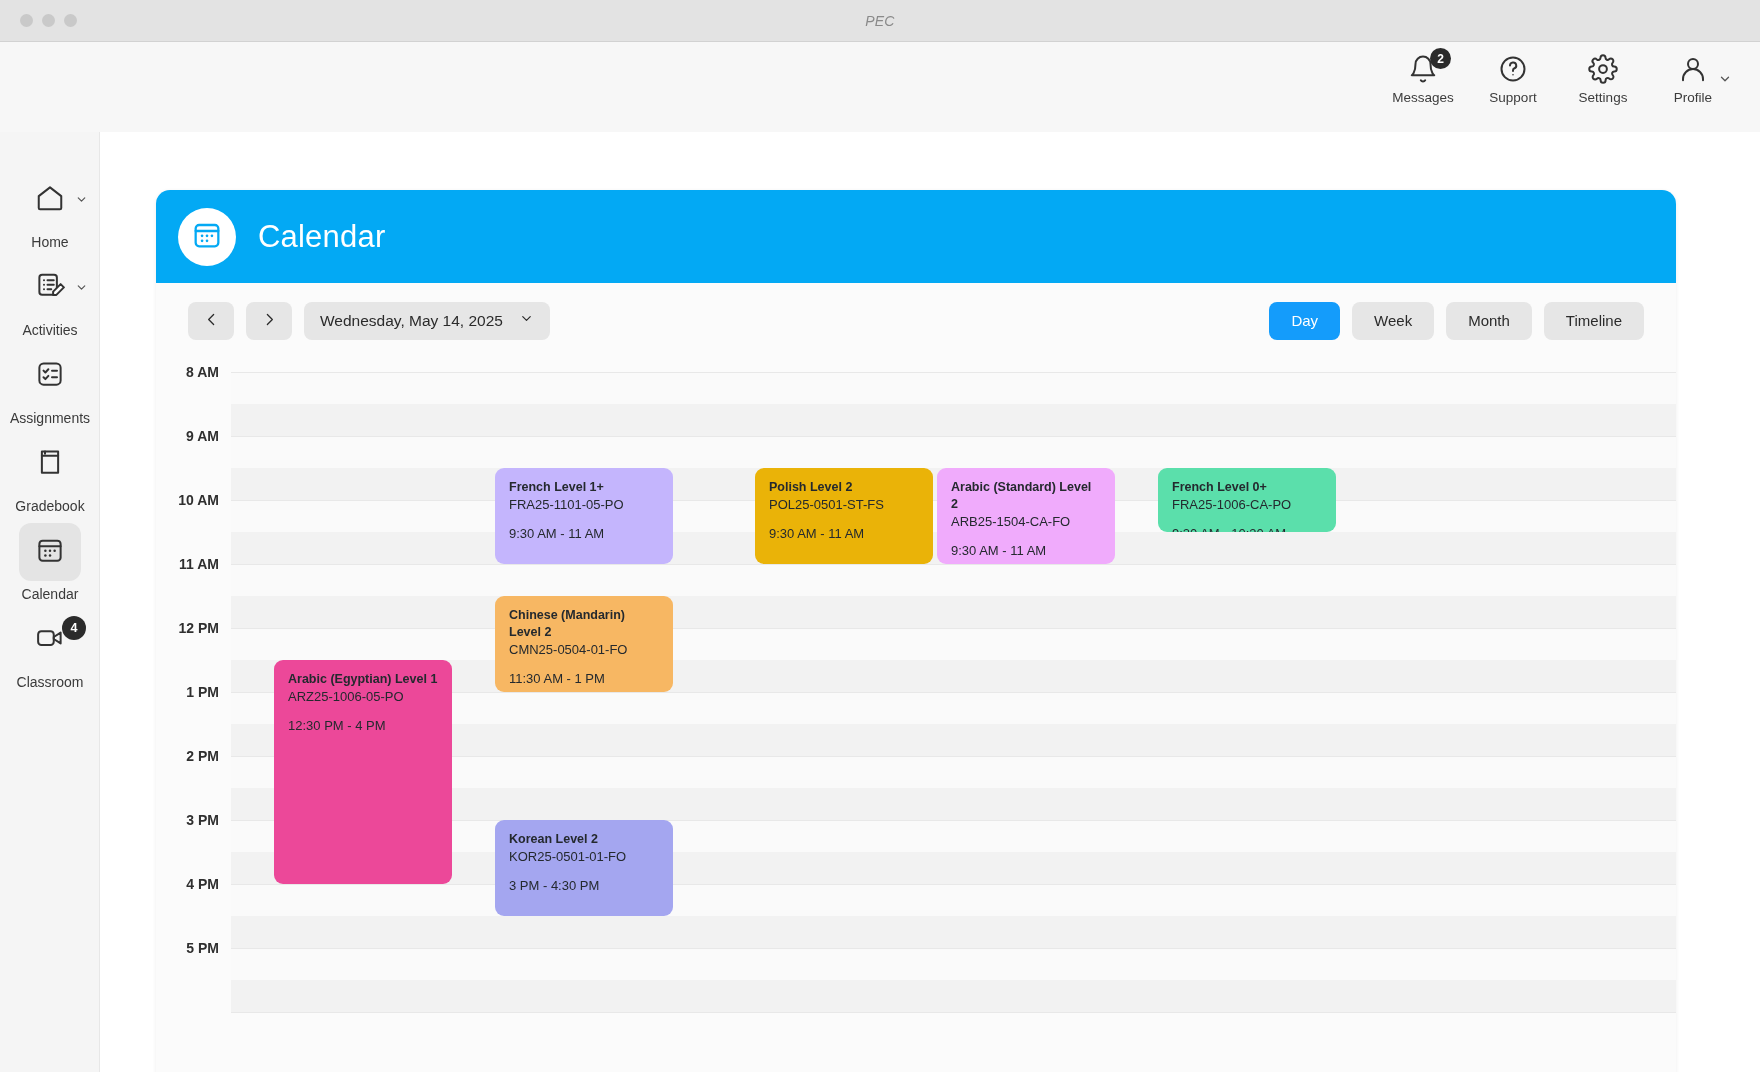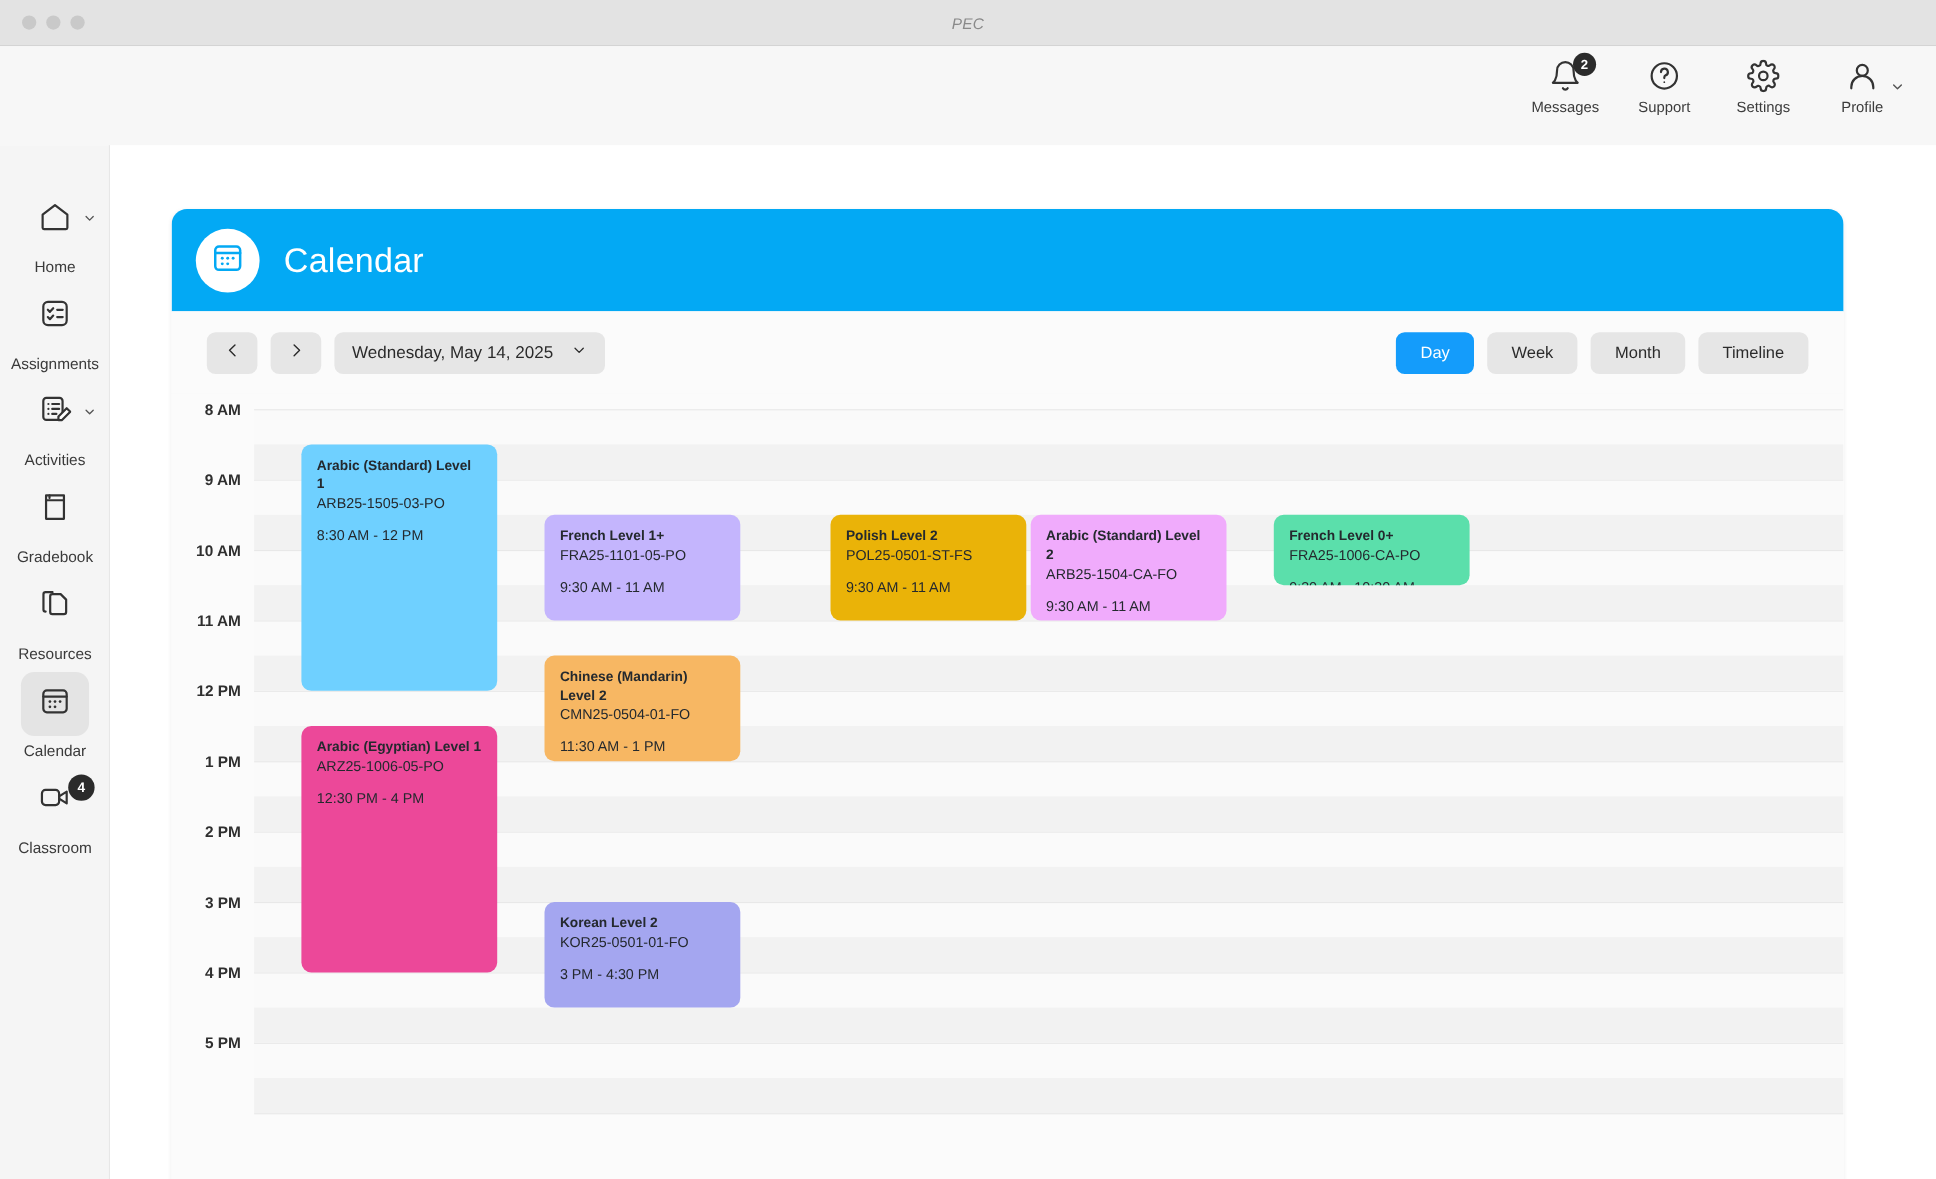--- a/index.html
+++ b/index.html
@@ -213,33 +213,20 @@
           <path d="M6 9l6 6 6-6"></path>
         </svg>
     </span>
     <span class="slbl">Home</span>
   </div>
 
   <div class="side-item">
     <div class="box">
       <span>
         <svg viewBox="0 0 24 24" width="30" height="30" fill="none" stroke="#333" stroke-width="1.6" stroke-linecap="round" stroke-linejoin="round">
-          <rect x="3.5" y="3.5" width="17" height="17" rx="3.4"></rect>
-          <path d="M6.8 9.3l1.5 1.5 2.4-2.6M13.6 9.3h4"></path>
-          <path d="M6.8 14.6l1.5 1.5 2.4-2.6M13.6 14.6h4"></path>
-        </svg>
-      </span>
-    </div>
-    <span class="slbl">Assignments</span>
-  </div>
-
-  <div class="side-item">
-    <div class="box">
-      <span>
-        <svg viewBox="0 0 24 24" width="30" height="30" fill="none" stroke="#333" stroke-width="1.6" stroke-linecap="round" stroke-linejoin="round">
           <rect x="3.5" y="3" width="14" height="16" rx="2.2"></rect>
           <circle cx="7.2" cy="7.4" r=".8" fill="#333" stroke="none"></circle>
           <circle cx="7.2" cy="11" r=".8" fill="#333" stroke="none"></circle>
           <circle cx="7.2" cy="14.6" r=".8" fill="#333" stroke="none"></circle>
           <path d="M10 7.4h5M10 11h5M10 14.6h3"></path>
           <path d="M20.5 10.5l-6 6v2.6h2.6l6-6z" fill="#fff"></path>
         </svg>
       </span>
     </div>
     <span class="side-chev">
@@ -247,40 +234,42 @@
           <path d="M6 9l6 6 6-6"></path>
         </svg>
     </span>
     <span class="slbl">Activities</span>
   </div>
 
   <div class="side-item">
     <div class="box">
       <span>
         <svg viewBox="0 0 24 24" width="30" height="30" fill="none" stroke="#333" stroke-width="1.6" stroke-linecap="round" stroke-linejoin="round">
+          <rect x="3.5" y="3.5" width="17" height="17" rx="3.4"></rect>
+          <path d="M6.8 9.3l1.5 1.5 2.4-2.6M13.6 9.3h4"></path>
+          <path d="M6.8 14.6l1.5 1.5 2.4-2.6M13.6 14.6h4"></path>
+        </svg>
+      </span>
+    </div>
+    <span class="slbl">Assignments</span>
+  </div>
+
+  <div class="side-item">
+    <div class="box">
+      <span>
+        <svg viewBox="0 0 24 24" width="30" height="30" fill="none" stroke="#333" stroke-width="1.6" stroke-linecap="round" stroke-linejoin="round">
           <path d="M5.5 3.5h13v17h-13z"></path>
           <path d="M5.5 7h13"></path>
           <path d="M8 3.5v1.9"></path>
         </svg>
       </span>
     </div>
     <span class="slbl">Gradebook</span>
   </div>
 
-  <div class="side-item">
-    <div class="box">
-      <span>
-        <svg viewBox="0 0 24 24" width="30" height="30" fill="none" stroke="#333" stroke-width="1.6" stroke-linecap="round" stroke-linejoin="round">
-          <path d="M7.5 3.5h6l4 4v9a1.6 1.6 0 0 1-1.6 1.6H7.5A1.6 1.6 0 0 1 5.9 16.5V5.1A1.6 1.6 0 0 1 7.5 3.5z" transform="translate(2.6 1.4)"></path>
-          <path d="M5.2 17.6A1.6 1.6 0 0 1 3.6 16V5.1A1.6 1.6 0 0 1 5.2 3.5h5"></path>
-        </svg>
-      </span>
-    </div>
-    <span class="slbl">Resources</span>
-  </div>
 
   <div class="side-item active">
     <div class="box">
       <span>
         <svg viewBox="0 0 24 24" width="30" height="30" fill="none" stroke="#333" stroke-width="1.6" stroke-linecap="round" stroke-linejoin="round">
           <rect x="3.5" y="4.5" width="17" height="16" rx="2.6"></rect>
           <path d="M3.5 9h17"></path>
           <circle cx="8.3" cy="12.6" r="1" fill="#333" stroke="none"></circle>
           <circle cx="12" cy="12.6" r="1" fill="#333" stroke="none"></circle>
           <circle cx="15.7" cy="12.6" r="1" fill="#333" stroke="none"></circle>
@@ -396,25 +385,20 @@
         <div class="hourline" style="top: 78px;"></div>
         <div class="hourline" style="top: 142px;"></div>
         <div class="hourline" style="top: 206px;"></div>
         <div class="hourline" style="top: 270px;"></div>
         <div class="hourline" style="top: 334px;"></div>
         <div class="hourline" style="top: 398px;"></div>
         <div class="hourline" style="top: 462px;"></div>
         <div class="hourline" style="top: 526px;"></div>
         <div class="hourline" style="top: 590px;"></div>
         <div class="hourline" style="top: 654px;"></div>
-        <div class="event" style="background: rgb(111, 208, 255); left: 43px; width: 178px; top: 46px; height: 224px;">
-          <div class="ev-title">Arabic (Standard) Level 1</div>
-          <div class="ev-code">ARB25-1505-03-PO</div>
-          <div class="ev-time">8:30 AM - 12 PM</div>
-        </div>
         <div class="event" style="background: #c4b5fd; left: 264px; width: 178px; top: 110px; height: 96px;">
           <div class="ev-title">French Level 1+</div>
           <div class="ev-code">FRA25-1101-05-PO</div>
           <div class="ev-time">9:30 AM - 11 AM</div>
         </div>
         <div class="event" style="background: #eab308; left: 485px; width: 178px; top: 110px; height: 96px; margin-left: 39px;">
           <div class="ev-title">Polish Level 2</div>
           <div class="ev-code">POL25-0501-ST-FS</div>
           <div class="ev-time">9:30 AM - 11 AM</div>
         </div>

